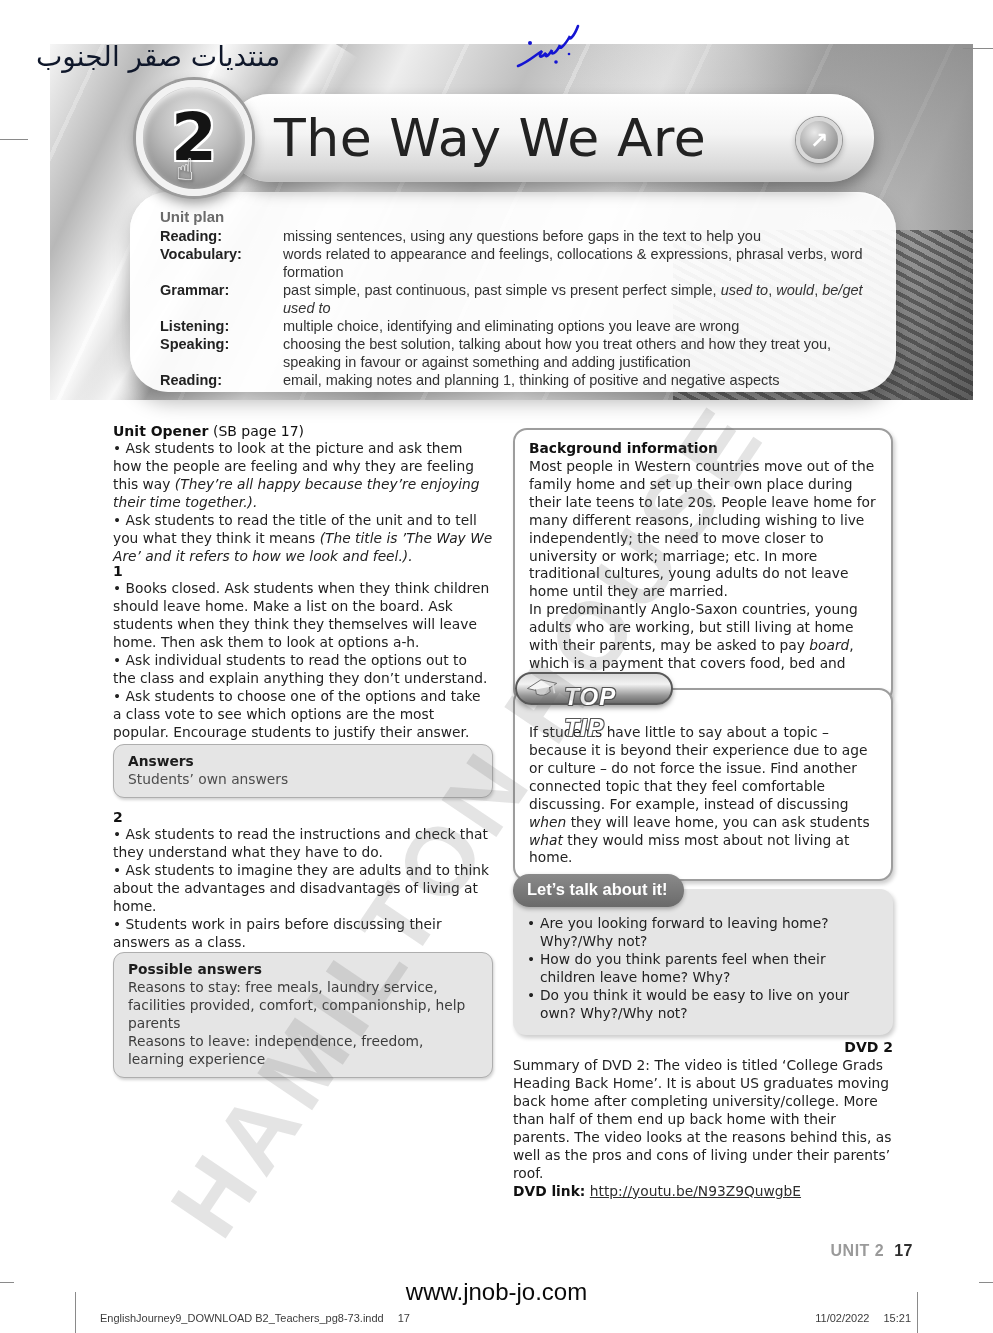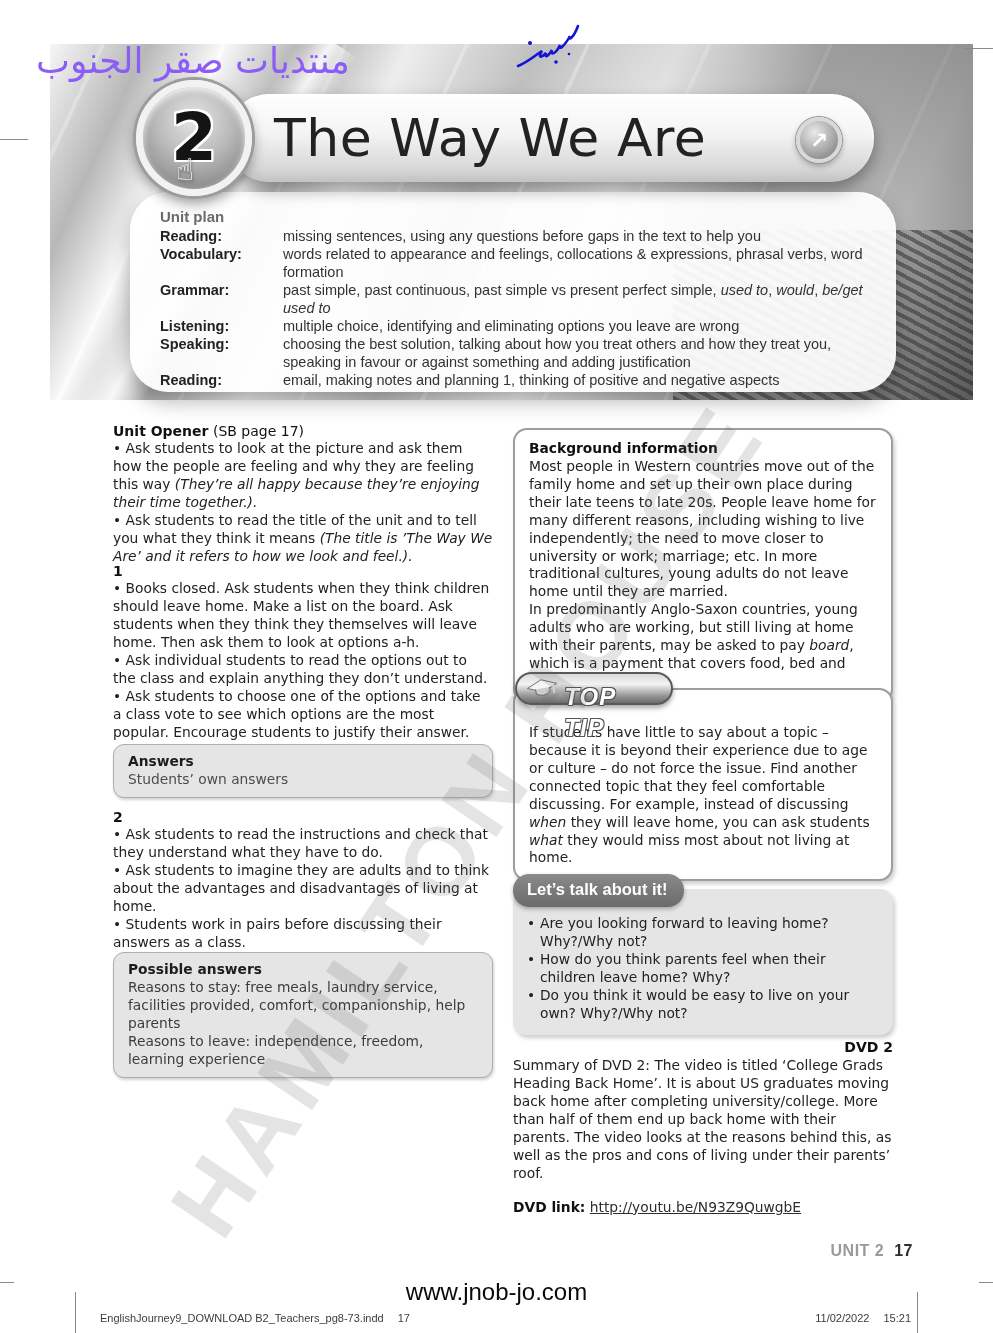--- a/index.html
+++ b/index.html
@@ -33,21 +33,21 @@
     background:linear-gradient(90deg, transparent, rgba(255,255,255,.85), transparent);
     transform:rotate(32deg);
   }
 
   
   .crop{ position:absolute; background:#8a8a8a; }
 
   
   .arabic-stamp{
     position:absolute; left:36px; top:40px; z-index:9;
-    font-size:36px; color:#8b5cf6; font-family:"DejaVu Sans",sans-serif;
+    font-size:28px; color:#0f172a; font-family:"DejaVu Sans",sans-serif;
   }
   .signature{ position:absolute; left:512px; top:16px; z-index:9; }
 
   
   .badge{
     position:absolute; left:136px; top:80px; width:116px; height:116px; z-index:5;
     border-radius:50%;
     background:radial-gradient(circle at 50% 32%, #e6e6e6, #b9b9b9 45%, #8d8d8d 80%);
     border:7px solid #f2f2f2;
     box-shadow:0 0 0 3px #9c9c9c, 0 6px 14px rgba(0,0,0,.45), inset 0 3px 6px rgba(255,255,255,.8);
@@ -151,21 +151,21 @@
     background:linear-gradient(180deg,#8a8a8a,#6a6a6a); border-radius:16px;
     padding:5px 16px 7px 14px; box-shadow:0 2px 4px rgba(0,0,0,.3);
     font-family:"Liberation Sans",sans-serif; font-weight:bold; font-size:16.5px; color:#fff;
   }
   .talk-box ul{ list-style:none; }
   .talk-box li{ position:relative; padding-left:15px; color:#222; }
   .talk-box li::before{ content:"•"; position:absolute; left:2px; }
 
   
   .dvd h4{ margin-bottom:1px;text-align:right; }
-  .dvd .linkline{ margin-top:16px; }
+  .dvd .linkline{ }
   .dvd .linkline b{ color:#111; }
   .dvd a{ color:#2e2e2e; text-decoration:underline; }
 
   
   .watermark{
     position:absolute; left:468px; top:820px; z-index:7; pointer-events:none;
     transform:translate(-50%,-50%) rotate(-56deg);
     font-family:"Liberation Sans",sans-serif; font-weight:bold; font-size:96px;
     letter-spacing:8px; color:rgba(105,105,105,.18); white-space:nowrap;
   }

